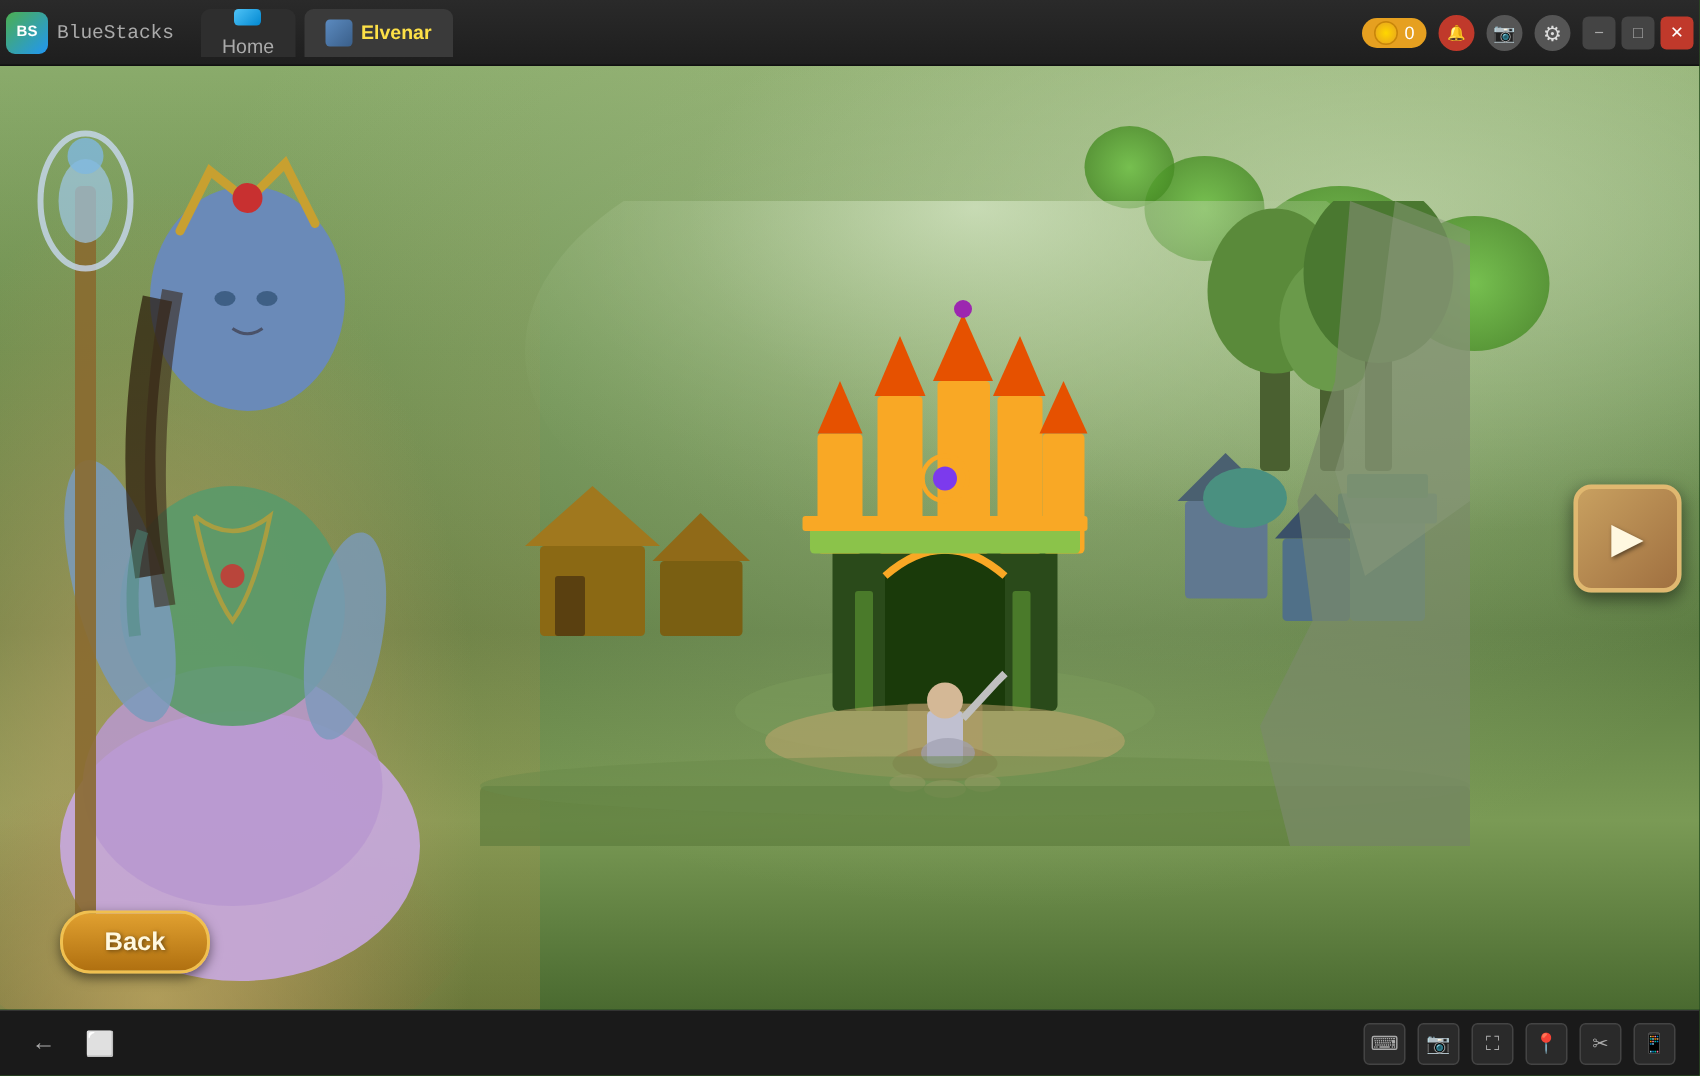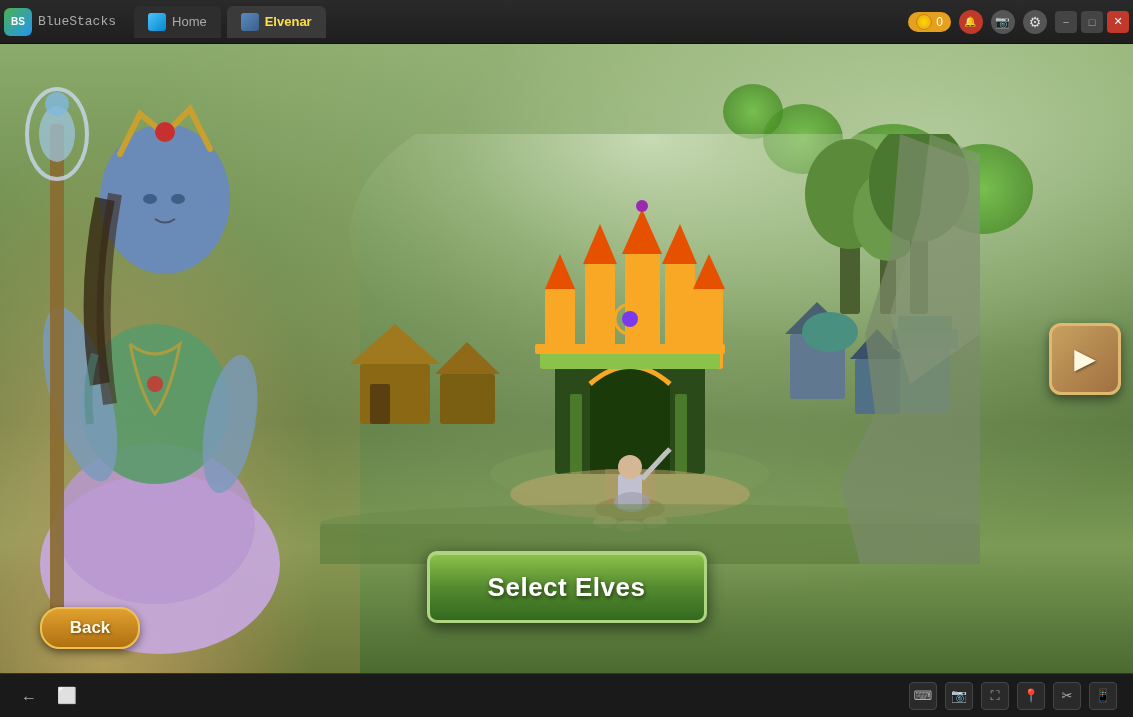--- a/index.html
+++ b/index.html
@@ -48,20 +48,21 @@
       display: flex;
       align-items: center;
       gap: 6px;
       border-radius: 6px 6px 0 0;
       cursor: pointer;
       font-size: 13px;
     }
     .tab.home-tab {
       background: #2e2e2e;
       color: #aaa;
+      flex-direction: column;
     }
     .tab.active-tab {
       background: #3a3a3a;
       color: #fde047;
       font-weight: bold;
     }
     .tab-icon {
       width: 18px;
       height: 18px;
       border-radius: 3px;
@@ -457,23 +458,20 @@
 
     <rect x="0" y="390" width="660" height="50" fill="#5a7a3a" opacity="0.6" rx="4"></rect>
     <ellipse cx="330" cy="390" rx="330" ry="20" fill="#6a8a4a" opacity="0.5"></ellipse>
 
     <polygon points="580,0 660,30 660,430 540,430 520,350 555,280 545,200 570,120" fill="#7a8a6a" opacity="0.7"></polygon>
     <polygon points="610,0 660,20 660,200 590,250 570,180 600,80" fill="#8a9a7a" opacity="0.5"></polygon>
   </svg>
 
   <div class="nav-arrow-right"></div>
 
-  <div class="select-elves-btn">
-    <span>Select Elves</span>
-  </div>
 
   <div class="back-btn">
     <span>Back</span>
   </div>
 </div>
 
 <div id="taskbar">
   <div class="taskbar-icon">←</div>
   <div class="taskbar-icon">⬜</div>
   <div class="taskbar-spacer"></div>

